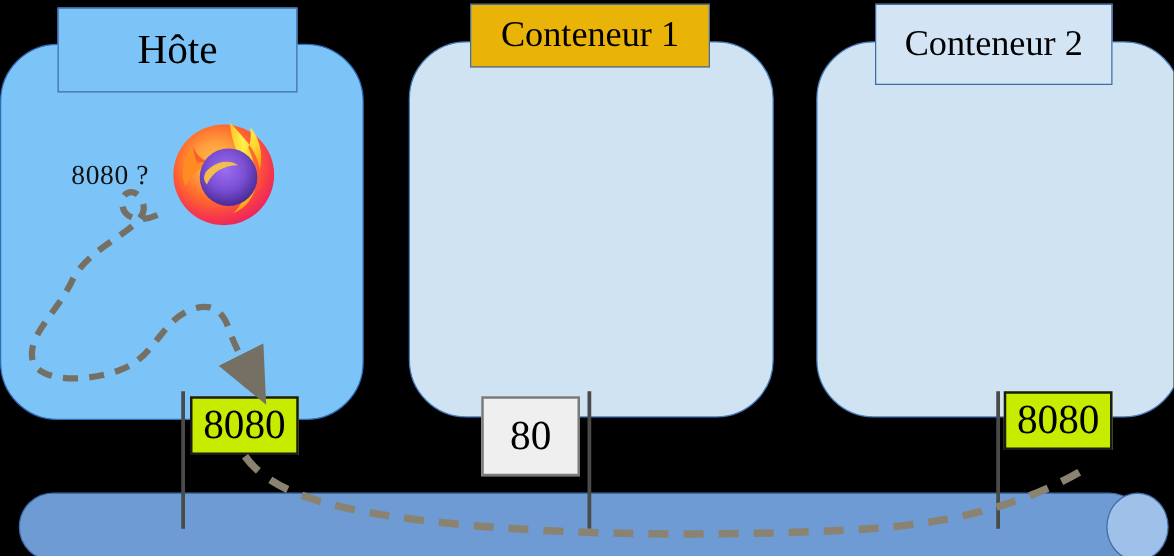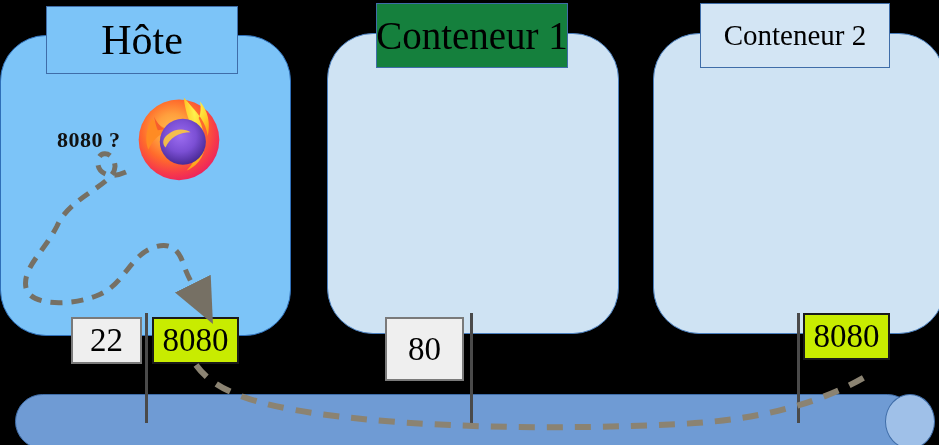--- a/index.html
+++ b/index.html
@@ -59,29 +59,29 @@
     color: #000000;
     line-height: 1;
     white-space: nowrap;
   }
   .title-host {
     left: 46px;
     top: 6px;
     width: 192px;
     height: 68px;
     background: #7cc4f8;
-    font-size: 42px;
+    font-size: 33px;
   }
   .title-c1 {
     left: 376px;
     top: 3px;
     width: 192px;
-    height: 65px;
-    background: #15803d;
-    font-size: 39px;
+    height: 51px;
+    background: #eab308;
+    font-size: 29px;
   }
   .title-c2 {
     left: 700px;
     top: 3px;
     width: 190px;
     height: 65px;
     background: #d3e5f4;
     font-size: 29px;
     text-align: right;
   }
@@ -144,21 +144,21 @@
   .port.p-8080a{ left: 152px; top: 317px; width: 87px;  height: 47px; }
   .port.p-80   { left: 385px; top: 317px; width: 79px;  height: 64px; }
   .port.p-8080b{ left: 803px; top: 313px; width: 87px;  height: 47px; }
 
   
   .ask-label {
     position: absolute;
     left: 57px;
     top: 127px;
     font-size: 22px;
-    font-weight: bold;
+    font-weight: normal;
     color: #111111;
     letter-spacing: 0.5px;
     white-space: nowrap;
   }
 
   
   .firefox {
     position: absolute;
     left: 131px;
     top: 86px;
@@ -233,21 +233,20 @@
       <path d="M22 32 C 16 42, 14 54, 18 64 C 24 52, 32 46, 42 44 C 34 42, 28 38, 22 32 Z" fill="#ff8b23"></path>
       <path d="M24 30 C 27 36, 30 40, 35 43 L 28 44 C 26 40, 25 35, 24 30 Z" fill="#f75e2c"></path>
 
       <path d="M30 54 C 36 46, 46 42, 56 44 C 50 48, 44 52, 40 58 C 36 62, 32 60, 30 54 Z" fill="url(#ffFlame)"></path>
 
       <circle cx="54" cy="56" r="24" fill="url(#ffCore)"></circle>
       <path d="M36 62 C 40 52, 50 46, 62 46 C 56 42, 46 42, 39 48 C 33 52, 32 58, 36 62 Z" fill="#ffc93c" opacity="0.9"></path>
     </svg>
   </div>
 
-  <div class="port grey p-22">22</div>
   <div class="port green p-8080a">8080</div>
   <div class="port grey p-80">80</div>
   <div class="port green p-8080b">8080</div>
 
   <svg class="overlay" viewBox="0 0 939 445">
     <defs>
       <marker id="arrowHead" markerWidth="10" markerHeight="10" refX="5" refY="5" orient="auto" markerUnits="strokeWidth">
         <path d="M0,1 L9,5 L0,9 Z" fill="#767064"></path>
       </marker>
     </defs>

